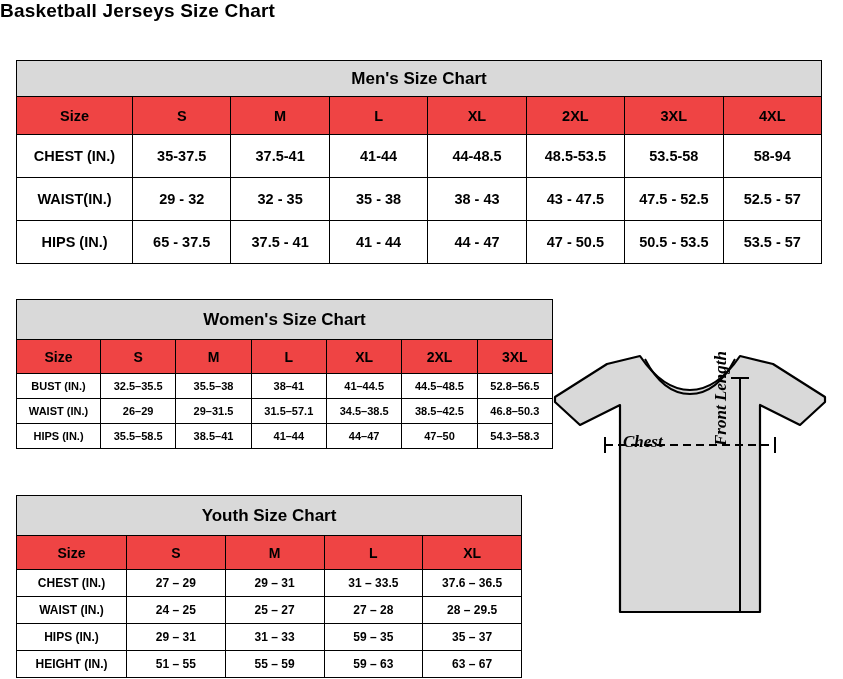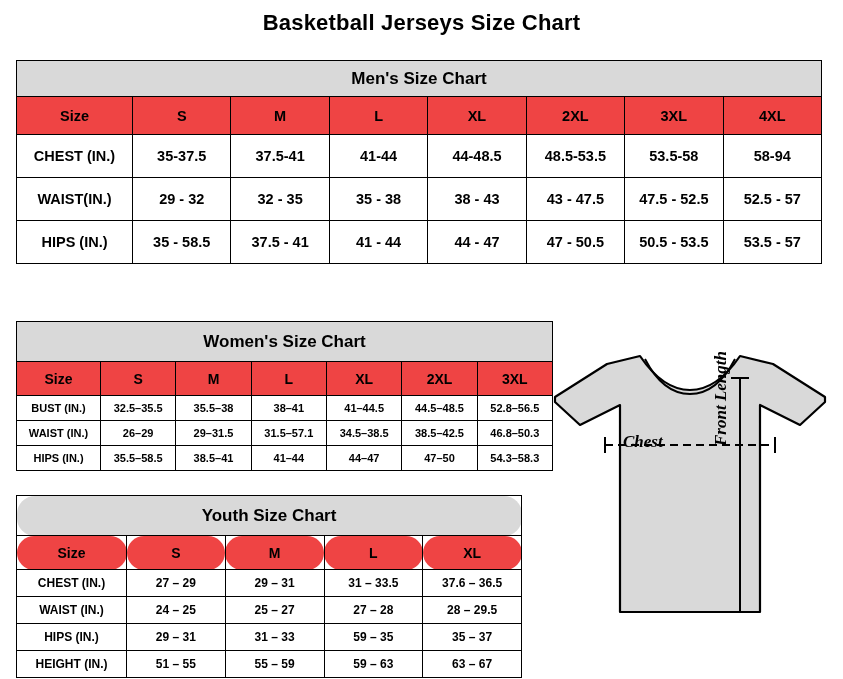--- a/index.html
+++ b/index.html
@@ -10,25 +10,25 @@
   body {
     width: 843px;
     height: 679px;
     position: relative;
     font-family: "Liberation Sans", sans-serif;
     color: #000000;
     overflow: hidden;
   }
   #page-title {
     position: absolute;
-    top: 10px;
+    top: 0;
     left: 0;
     width: 843px;
-    text-align: center;
-    font-size: 22px;
+    text-align: left;
+    font-size: 19px;
     font-weight: bold;
     letter-spacing: 0.2px;
   }
 
   table.sz {
     border-collapse: collapse;
     table-layout: fixed;
     background: #ffffff;
   }
   table.sz td, table.sz th {
@@ -63,39 +63,38 @@
   #mens-table td { height: 42px; font-size: 14.5px; }
   #mens-table tr.head-row td { height: 37px; font-size: 14.5px; }
   #mens-table col.c0 { width: 116px; }
 
   
   #womens-table-wrap {
     position: absolute;
     left: 16px;
     top: 299px;
     width: 563px;
-    margin-top: 22px;
   }
   #womens-table { width: 537px; }
   #womens-table .band-cell { height: 39px; font-size: 17px; }
   #womens-table tr.head-row td { height: 33px; font-size: 14px; }
   #womens-table td { height: 24px; font-size: 11px; }
   #womens-table col.c0 { width: 84px; }
 
   
   #youth-table-wrap {
     position: absolute;
     left: 16px;
     top: 495px;
     width: 506px;
   }
   #youth-table { width: 506px; }
   #youth-table .band-cell { height: 39px; font-size: 17px; }
   #youth-table tr.head-row td { height: 33px; font-size: 14px; }
-  #youth-table td { height: 26px; font-size: 12px; border-radius: 18px; }
+  #youth-table td { height: 26px; font-size: 12px; }
   #youth-table col.c0 { width: 110px; }
 
   #shirt-figure {
     position: absolute;
     left: 545px;
     top: 350px;
     width: 290px;
     height: 320px;
   }
   .fig-label {
@@ -164,21 +163,21 @@
         <td>29 - 32</td>
         <td>32 - 35</td>
         <td>35 - 38</td>
         <td>38 - 43</td>
         <td>43 - 47.5</td>
         <td>47.5 - 52.5</td>
         <td>52.5 - 57</td>
       </tr>
       <tr>
         <td class="rowhead">HIPS (IN.)</td>
-        <td>35 - 58.5</td>
+        <td>65 - 37.5</td>
         <td>37.5 - 41</td>
         <td>41 - 44</td>
         <td>44 - 47</td>
         <td>47 - 50.5</td>
         <td>50.5 - 53.5</td>
         <td>53.5 - 57</td>
       </tr>
     </tbody>
   </table>
 </div>

